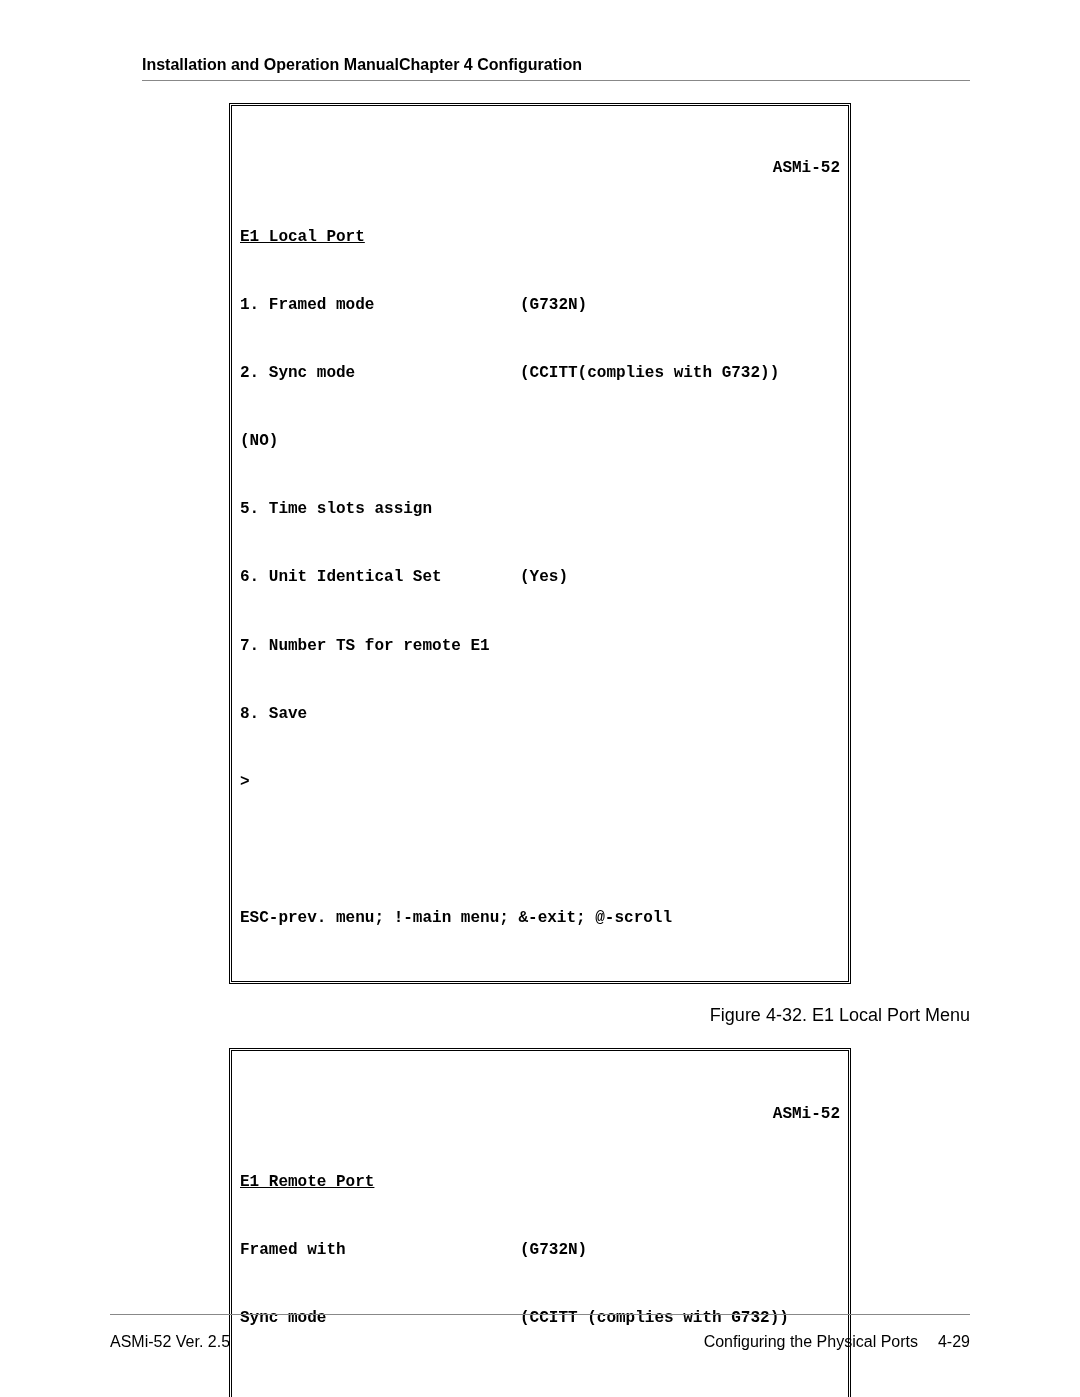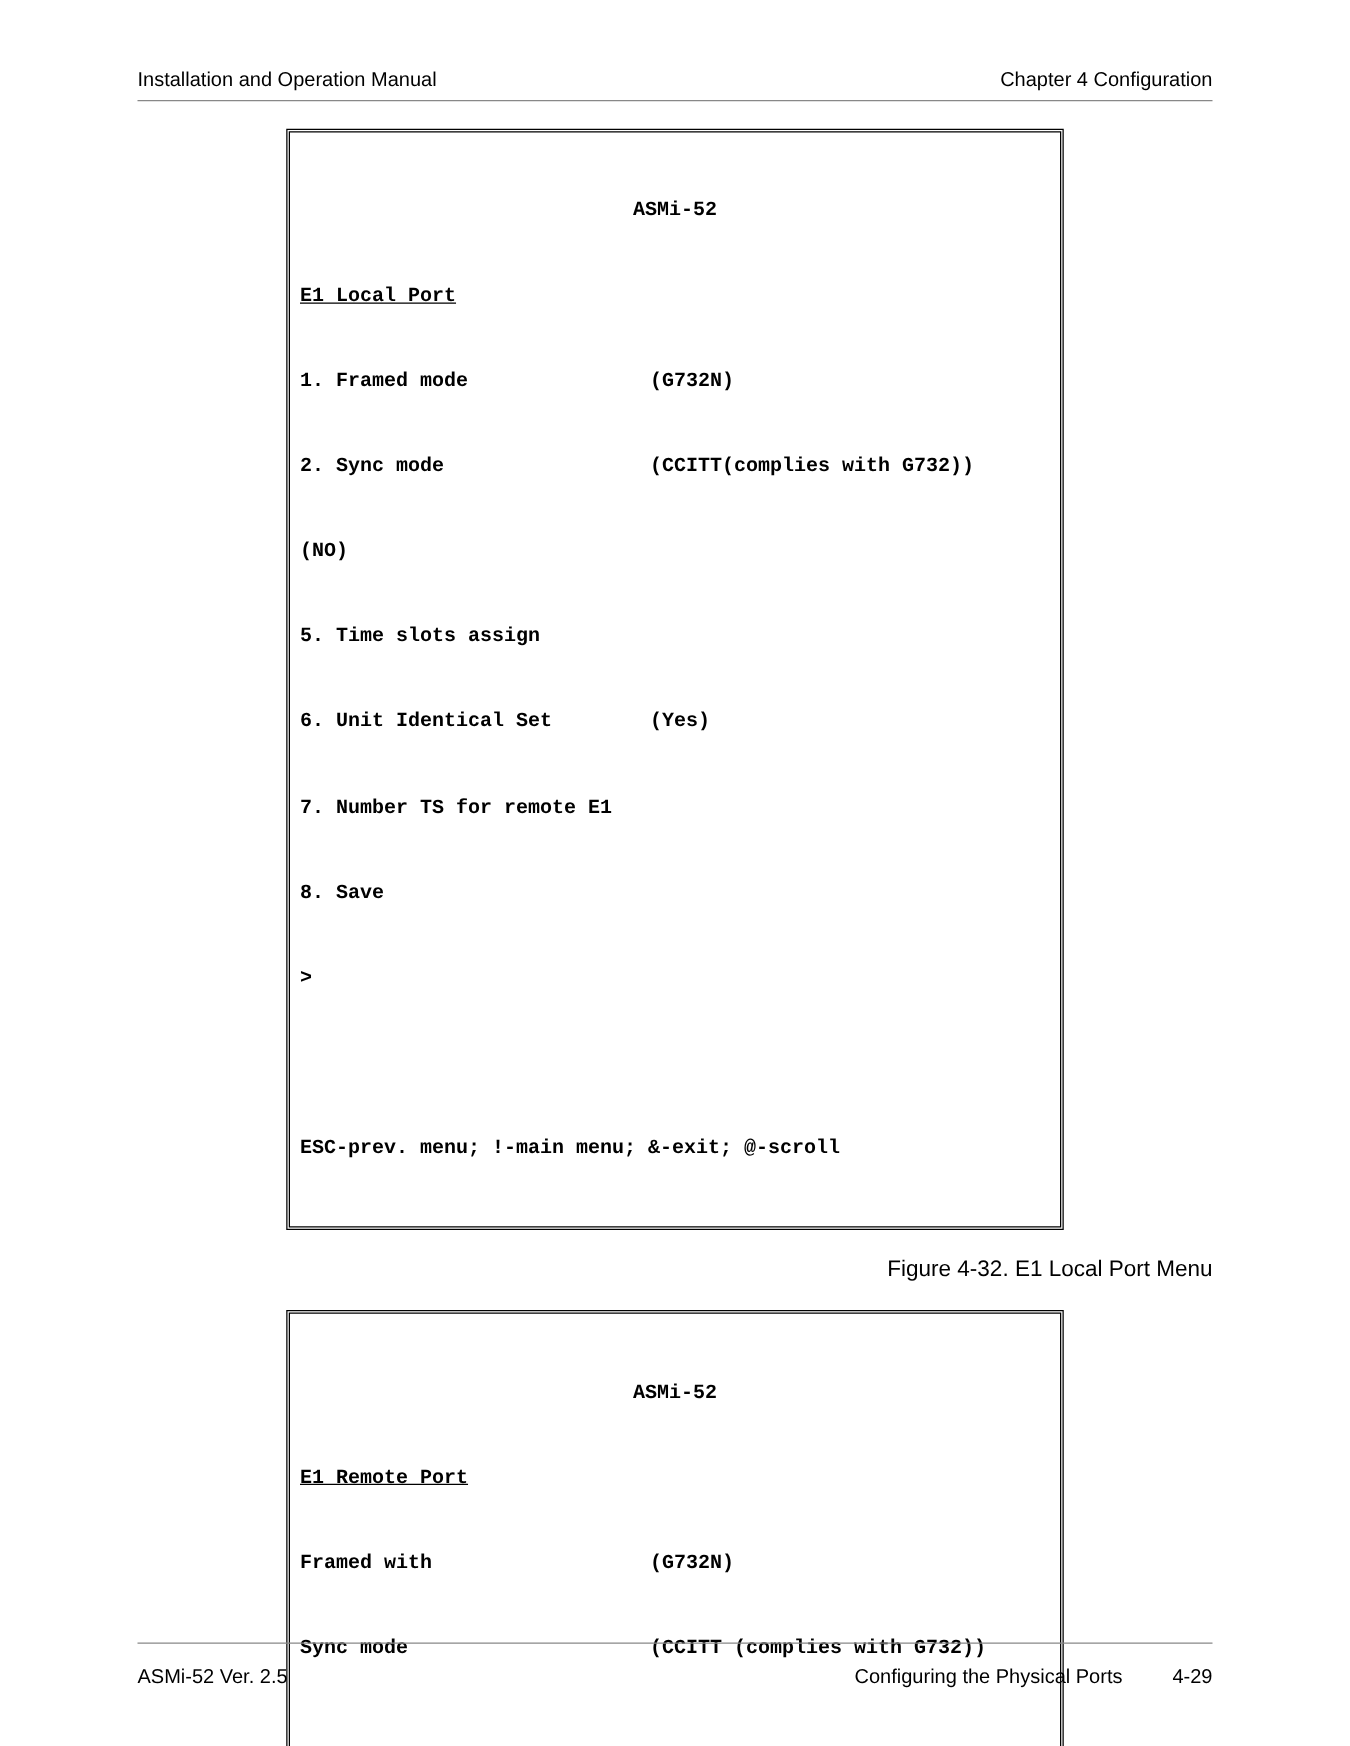--- a/index.html
+++ b/index.html
@@ -12,39 +12,40 @@
   }
   .page {
     width: 1080px;
     height: 1397px;
     position: relative;
     box-sizing: border-box;
     padding: 56px 110px 0 110px;
   }
   .header {
     display: flex;
-    justify-content: space-between;
+    justify-content: flex-start;
     font-size: 16px;
-    font-weight: 400;
+    font-weight: 700;
     padding-bottom: 6px;
     border-bottom: 1px solid #888;
+    margin-left: 32px;
   }
   .terminal {
     width: 600px;
     margin: 22px auto 0 auto;
     border: 3px double #000;
     padding: 6px 8px 6px 8px;
     font-family: "Courier New", Courier, monospace;
     font-size: 16px;
     font-weight: bold;
     line-height: 1.42;
     white-space: pre;
   }
   .terminal .title {
-    text-align: center;
+    text-align: right;
   }
   .terminal .section-title {
     text-decoration: underline;
   }
   .terminal .row { display: flex; }
   .terminal .col-l { width: 280px; }
   .terminal .col-r { flex: 1; }
   .fig-caption {
     text-align: right;
     font-size: 18px;
@@ -54,21 +55,21 @@
     position: absolute;
     left: 110px;
     right: 110px;
     bottom: 46px;
     border-top: 1px solid #888;
     padding-top: 18px;
     display: flex;
     justify-content: space-between;
     font-size: 16px;
   }
-  .footer .right { display: flex; gap: 40px; }
+  .footer .right { display: flex; gap: 20px; }
 </style>
 </head>
 <body>
 
 <div class="page">
 
   <div class="header">
     <span>Installation and Operation Manual</span>
     <span>Chapter 4  Configuration</span>
   </div>

